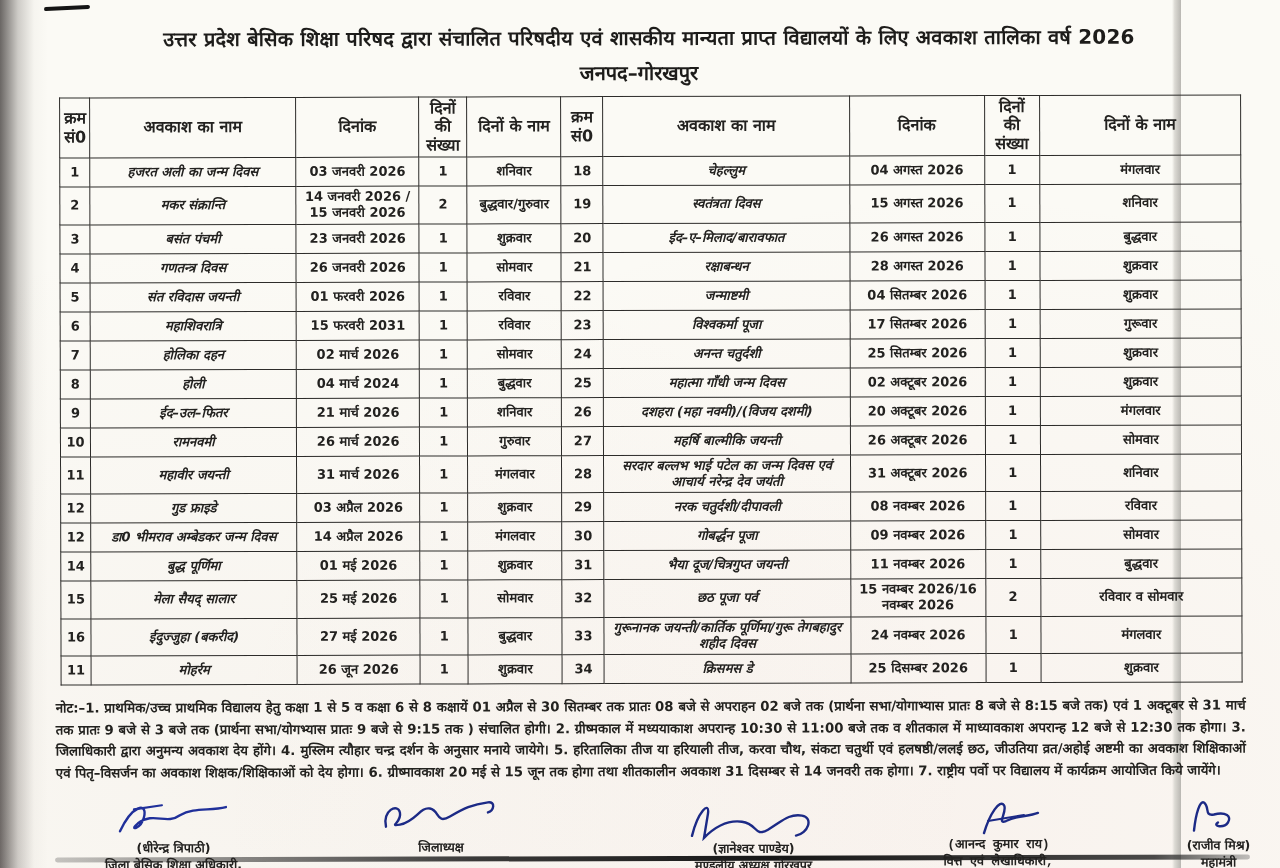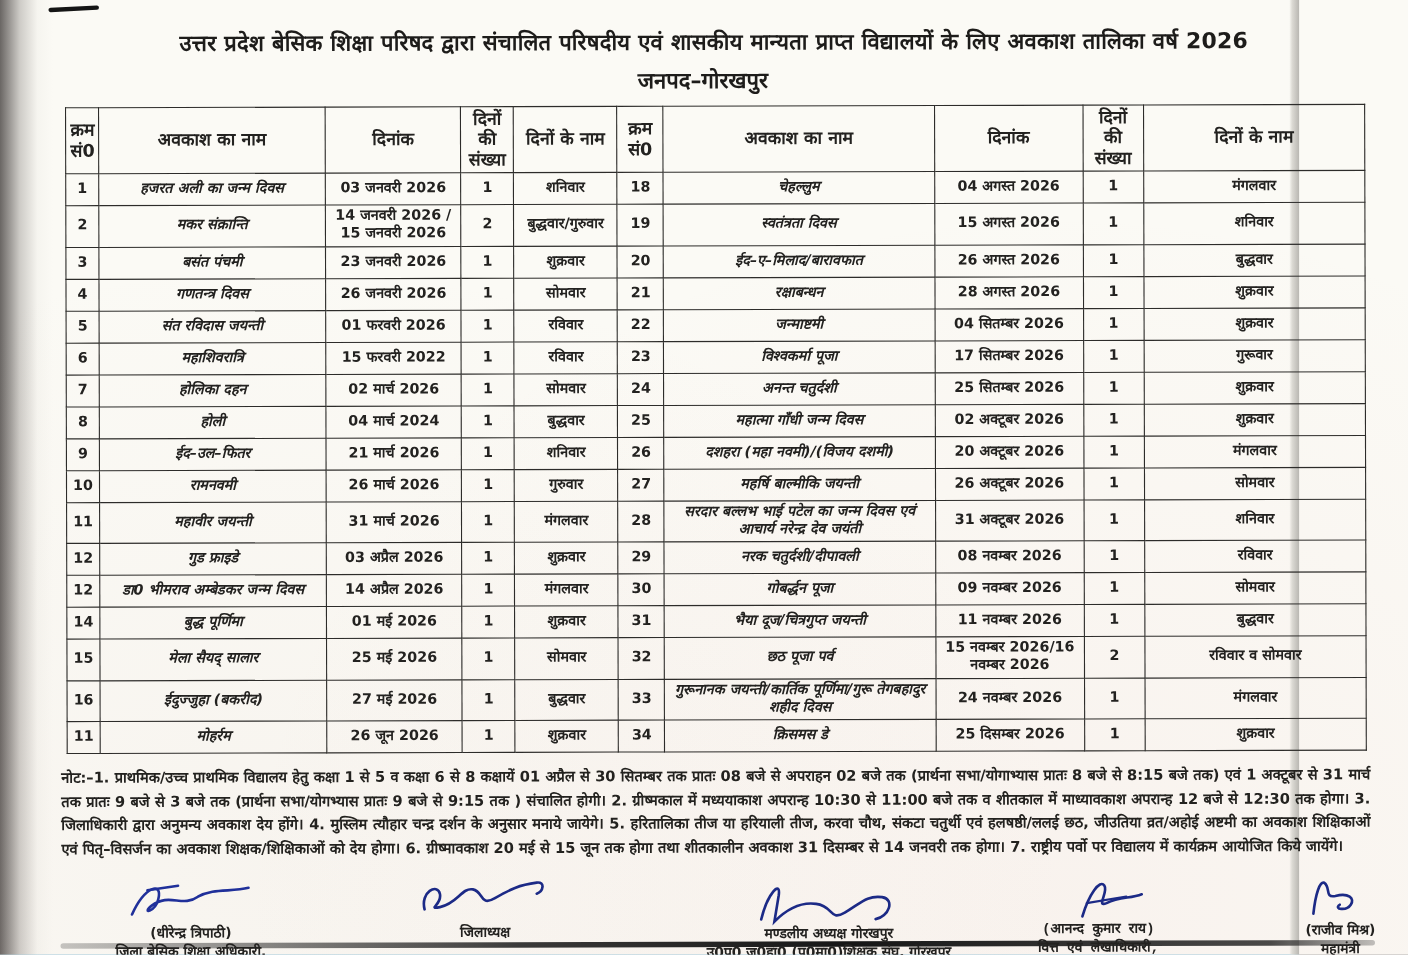--- a/index.html
+++ b/index.html
@@ -159,21 +159,21 @@
         <td class="c-dayname">रविवार</td>
         <td class="c-no">22</td>
         <td class="c-name">जन्माष्टमी</td>
         <td class="c-date">04 सितम्बर 2026</td>
         <td class="c-days">1</td>
         <td class="c-dayname">शुक्रवार</td>
       </tr>
           <tr>
         <td class="c-no">6</td>
         <td class="c-name">महाशिवरात्रि</td>
-        <td class="c-date">15 फरवरी 2022</td>
+        <td class="c-date">15 फरवरी 2031</td>
         <td class="c-days">1</td>
         <td class="c-dayname">रविवार</td>
         <td class="c-no">23</td>
         <td class="c-name">विश्वकर्मा पूजा</td>
         <td class="c-date">17 सितम्बर 2026</td>
         <td class="c-days">1</td>
         <td class="c-dayname">गुरूवार</td>
       </tr>
           <tr>
         <td class="c-no">7</td>
@@ -325,20 +325,21 @@
       <div class="sig s2">
         <svg class="scribble" width="130" height="44" viewBox="0 0 130 44">
           <path d="M10 30 C 6 14, 22 6, 24 16 C 26 26, 12 30, 24 28 C 40 25, 44 10, 54 12 C 64 14, 60 28, 74 20 C 88 12, 96 8, 112 6 C 120 5, 118 14, 112 16" fill="none" stroke="#1c2a86" stroke-width="2.4" stroke-linecap="round"></path>
         </svg>
         <div>जिलाध्यक्ष</div>
       </div>
       <div class="sig s3">
         <svg class="scribble" width="140" height="46" viewBox="0 0 140 46">
           <path d="M8 40 C 14 16, 26 4, 24 18 L 20 42 C 32 30, 44 24, 58 26 C 74 28, 70 42, 84 34 C 98 26, 104 18, 118 20 C 130 22, 124 38, 112 40" fill="none" stroke="#1c2a86" stroke-width="2.4" stroke-linecap="round"></path>
         </svg>
+        <div class="sig-name">(ज्ञानेश्वर पाण्डेय)</div>
         <div>मण्डलीय अध्यक्ष गोरखपुर</div>
         <div>उ0प्र0 जू0हा0 (पू0मा0)शिक्षक संघ, गोरखपुर</div>
       </div>
       <div class="sig s4">
         <svg class="scribble" width="90" height="44" viewBox="0 0 90 44">
           <path d="M30 38 C 36 18, 46 4, 50 10 C 54 16, 42 30, 52 26 C 64 20, 74 22, 84 18" fill="none" stroke="#1c2a86" stroke-width="2.4" stroke-linecap="round"></path>
           <path d="M34 26 L 70 20" fill="none" stroke="#1c2a86" stroke-width="2" stroke-linecap="round"></path>
         </svg>
         <div class="sig-name">(आनन्द कुमार राय)</div>
         <div>वित्त एवं लेखाधिकारी,</div>

